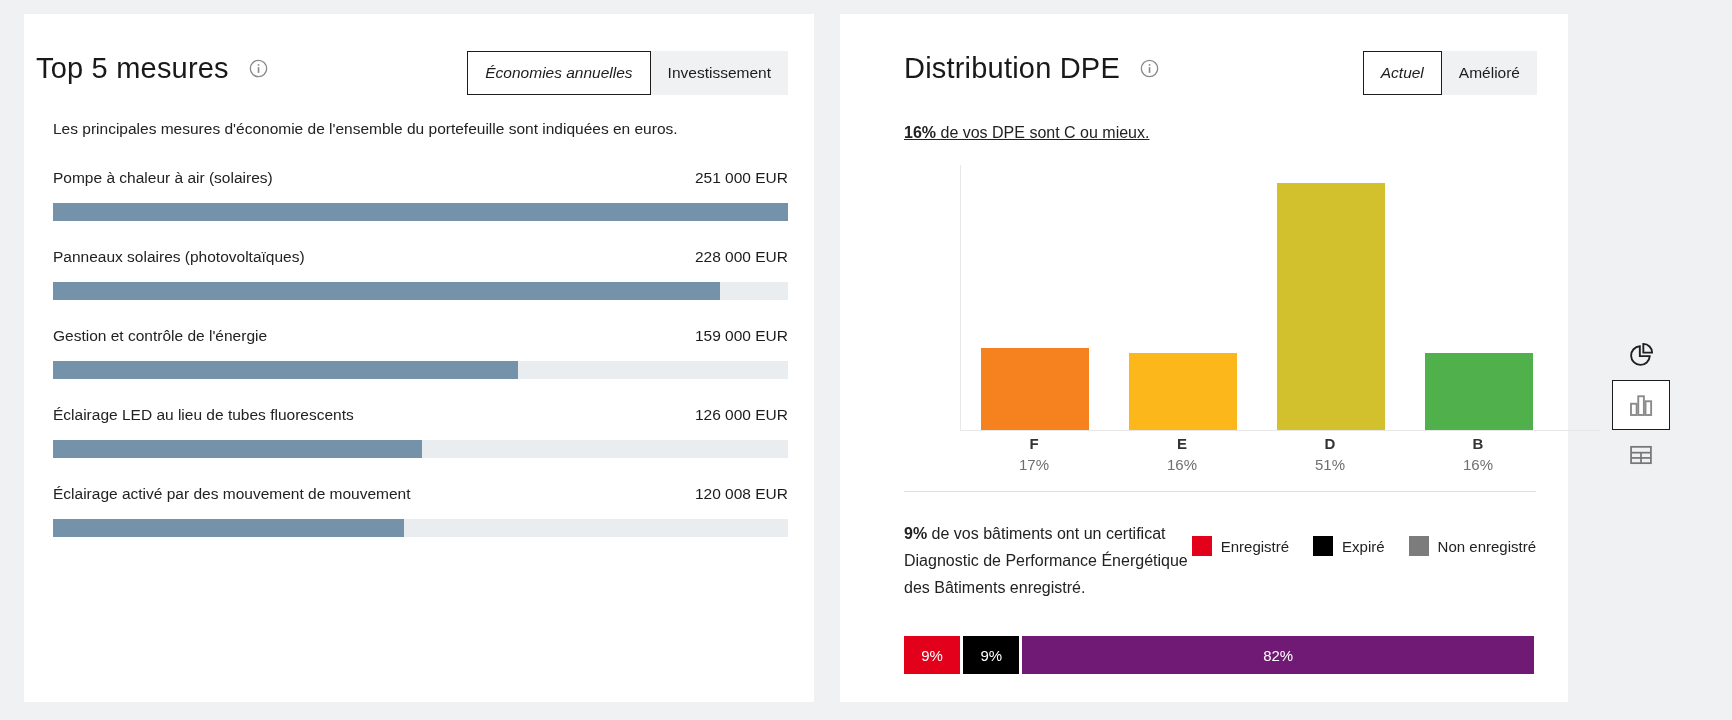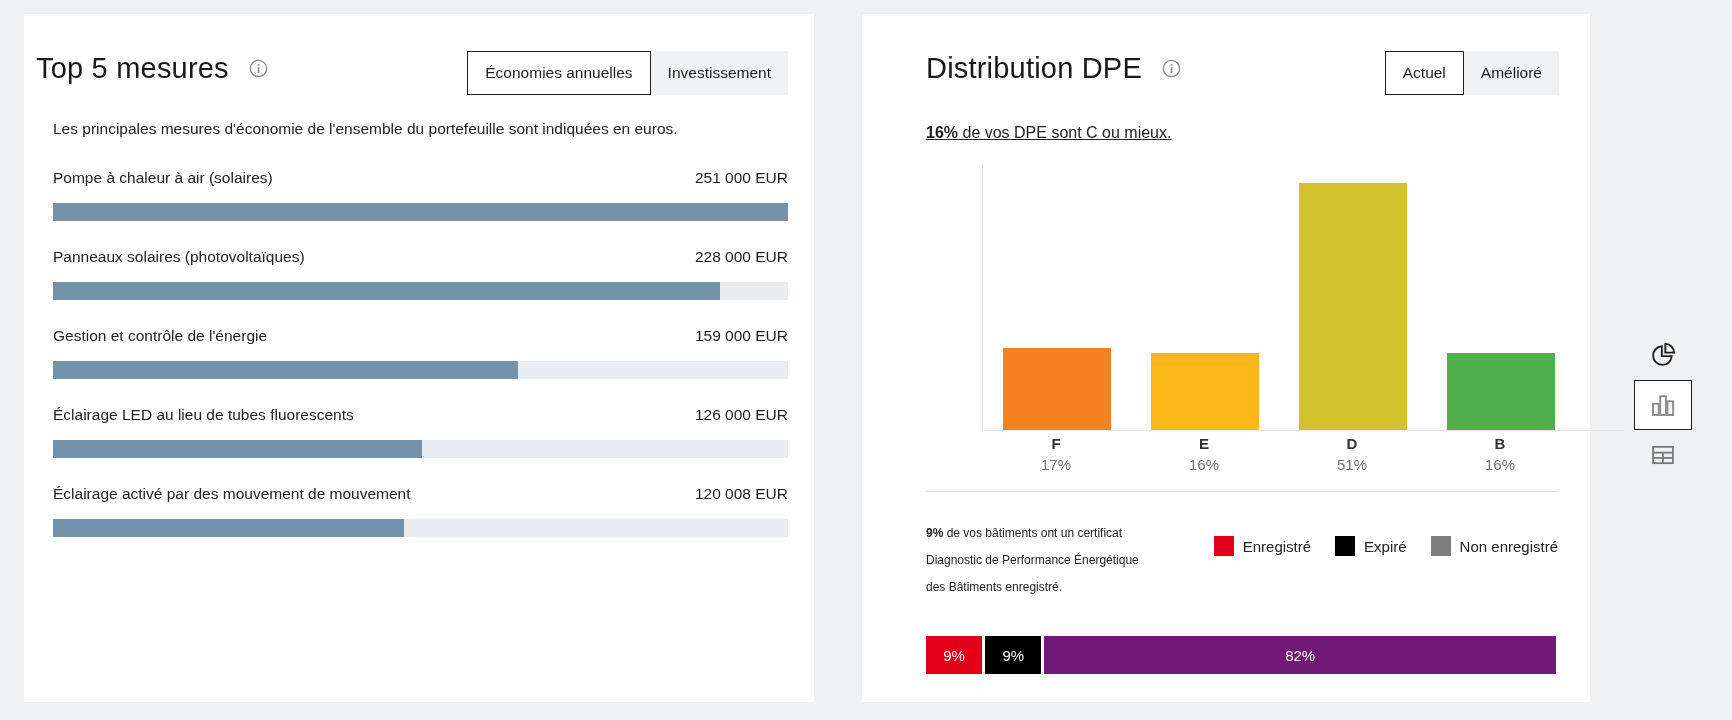--- a/index.html
+++ b/index.html
@@ -3,30 +3,30 @@
 <meta charset="utf-8">
 <style>
   html,body{margin:0;padding:0;}
   body{
     width:1732px;height:720px;position:relative;overflow:hidden;
     background:#eff1f3;color:#1f1f1f;
     font-family:"Liberation Sans", sans-serif;
   }
   .card{position:absolute;top:14px;height:688px;background:#ffffff;}
   #left-card{left:24px;width:790px;}
-  #right-card{left:862px;width:728px;}
+  #right-card{left:840px;width:728px;}
 
   .panel-title-wrap{position:absolute;display:flex;align-items:center;gap:20px;top:38px;}
   .panel-title{font-size:29px;font-weight:400;color:#191919;letter-spacing:.2px;}
   .info-icon{display:inline-flex;width:19px;height:19px;}
 
   .toggle-group{position:absolute;top:37px;display:flex;align-items:stretch;height:44px;}
   .toggle-btn{display:flex;align-items:center;justify-content:center;
     padding:0 17px;font-size:15.5px;color:#1d1d1d;background:#f0f1f2;border:none;cursor:pointer;white-space:nowrap;}
-  .toggle-btn.selected{background:#ffffff;border:1.5px solid #1d1d1d;}
+  .toggle-btn.selected{background:#ffffff;border:1.5px solid #1d1d1d;font-style:italic;}
 
   .panel-desc{position:absolute;left:29px;top:106px;font-size:15.5px;color:#222;}
 
   
   #measures{position:absolute;left:29px;right:26px;top:151px;}
   .m-row{position:relative;height:56px;margin-bottom:23px;}
   .m-line{display:flex;justify-content:space-between;align-items:baseline;padding-top:4px;}
   .m-label{font-size:15.5px;color:#222;}
   .m-value{font-size:15.5px;color:#1c1c1c;font-weight:500;}
   .m-track{position:absolute;left:0;right:0;top:38px;height:18px;background:#e9edf0;}
@@ -40,21 +40,21 @@
   .dpe-label-block{position:absolute;width:108px;text-align:center;top:421px;}
   .dpe-letter{font-size:15px;font-weight:700;color:#333;}
   .dpe-pct{font-size:15px;color:#6f6f6f;margin-top:4px;}
 
   .chart-switch{position:absolute;left:774px;width:54px;height:46px;background:#f0f1f2;
     display:flex;align-items:center;justify-content:center;cursor:pointer;border:none;}
   .chart-switch.selected{background:#fff;border:1.5px solid #1d1d1d;left:772px;width:58px;height:50px;}
 
   #dpe-divider{position:absolute;left:64px;right:32px;top:477px;height:1px;background:#e0e0e0;}
 
-  #epc-note{position:absolute;left:64px;top:506px;width:330px;font-size:12px;line-height:27px;color:#222;}
+  #epc-note{position:absolute;left:64px;top:506px;width:330px;font-size:16px;line-height:27px;color:#222;}
   #epc-legend{position:absolute;top:522px;right:32px;display:flex;gap:24px;align-items:center;}
   .legend-item{display:flex;align-items:center;gap:9px;}
   .legend-swatch{width:20px;height:20px;}
   .legend-label{font-size:15px;color:#222;white-space:nowrap;}
 
   #epc-stack{position:absolute;left:64px;right:34px;top:622px;height:38px;display:flex;gap:3px;}
   .stack-seg{display:flex;align-items:center;justify-content:center;color:#fff;
     font-size:15px;font-weight:500;}
 </style>
 </head>

